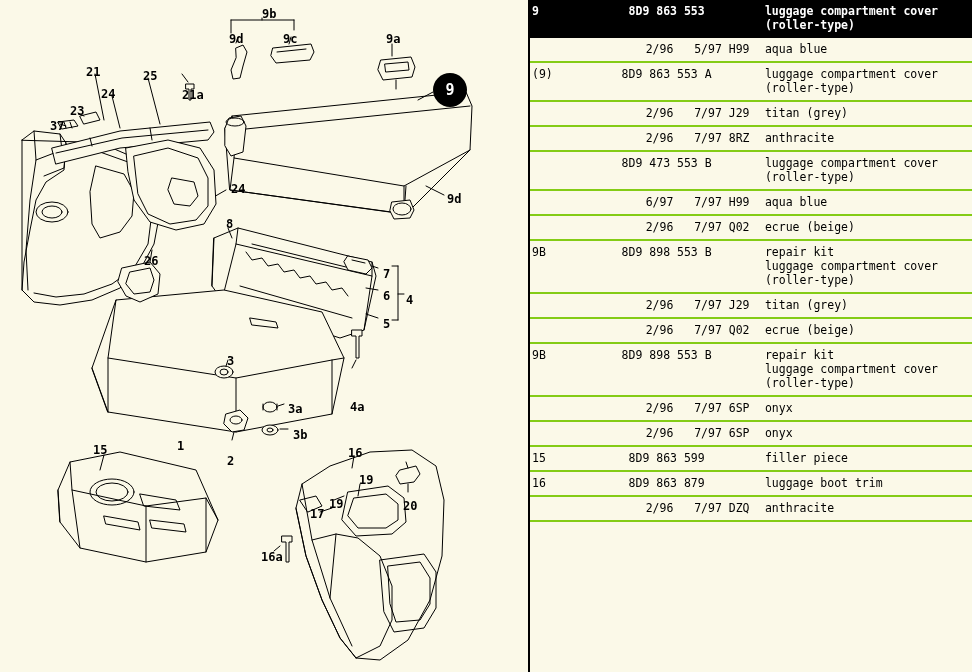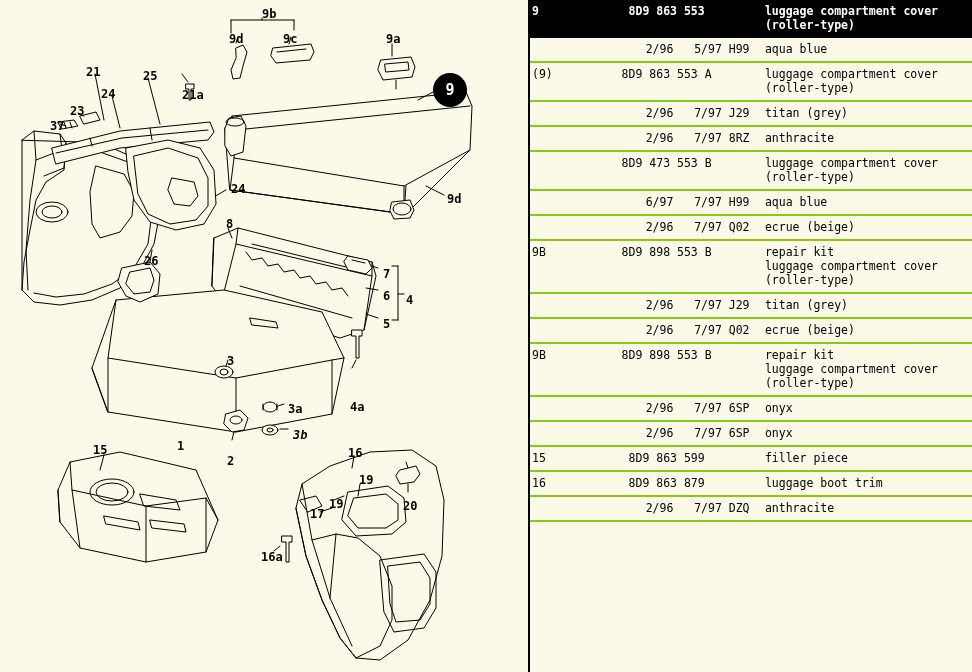--- a/index.html
+++ b/index.html
@@ -266,21 +266,21 @@
       <div class="lbl b" style="left: 226px; top: 218px;">8</div>
       <div class="lbl b" style="left: 144px; top: 255px;">26</div>
       <div class="lbl b" style="left: 383px; top: 268px;">7</div>
       <div class="lbl b" style="left: 383px; top: 290px;">6</div>
       <div class="lbl b" style="left: 406px; top: 294px;">4</div>
       <div class="lbl b" style="left: 383px; top: 318px;">5</div>
       <div class="lbl b" style="left: 227px; top: 355px;">3</div>
       <div class="lbl b" style="left: 350px; top: 373px; margin-top: 28px;">4a</div>
       <div class="lbl b" style="left: 288px; top: 403px;">3a</div>
       <div class="lbl b" style="left: 177px; top: 440px;">1</div>
-      <div class="lbl b" style="left: 293px; top: 429px; font-style: italic;">3b</div>
+      <div class="lbl b" style="left: 293px; top: 429px;">3b</div>
       <div class="lbl b" style="left: 227px; top: 455px;">2</div>
       <div class="lbl b" style="left: 93px; top: 444px;">15</div>
       <div class="lbl b" style="left: 348px; top: 447px;">16</div>
       <div class="lbl b" style="left: 359px; top: 474px;">19</div>
       <div class="lbl b" style="left: 403px; top: 456px; margin-top: 44px;">20</div>
       <div class="lbl b" style="left: 329px; top: 498px;">19</div>
       <div class="lbl b" style="left: 310px; top: 508px; text-align: right;">17</div>
       <div class="lbl b" style="left: 261px; top: 551px;">16a</div>
     </div>
 

